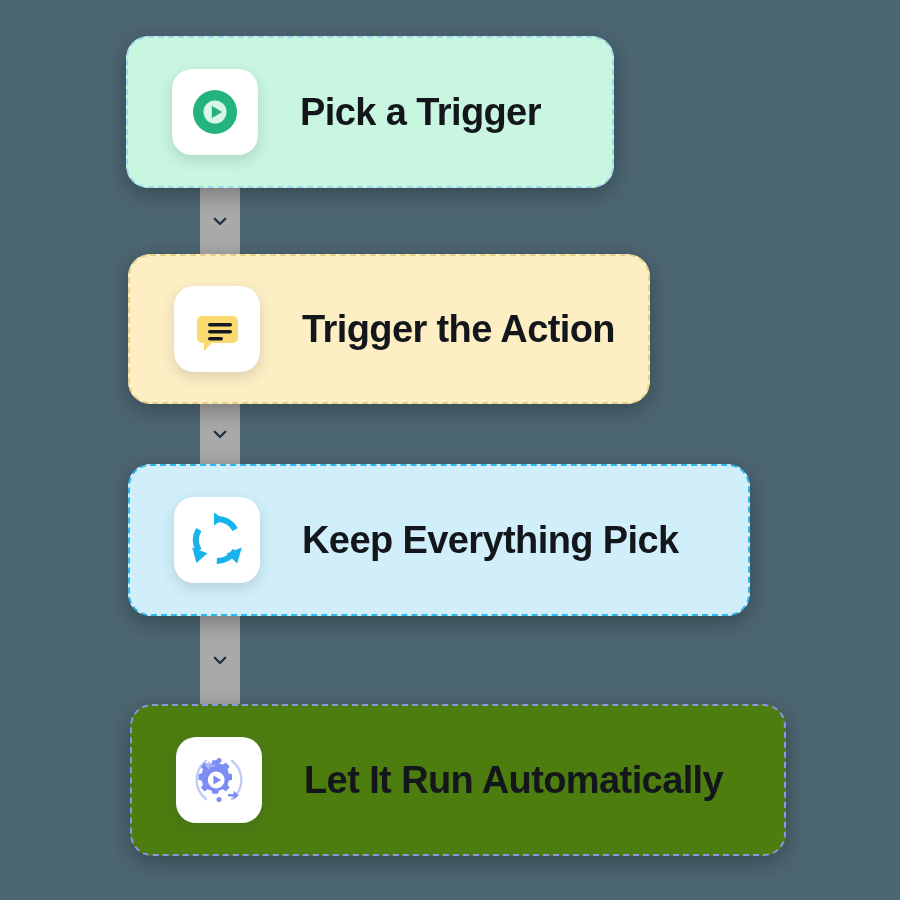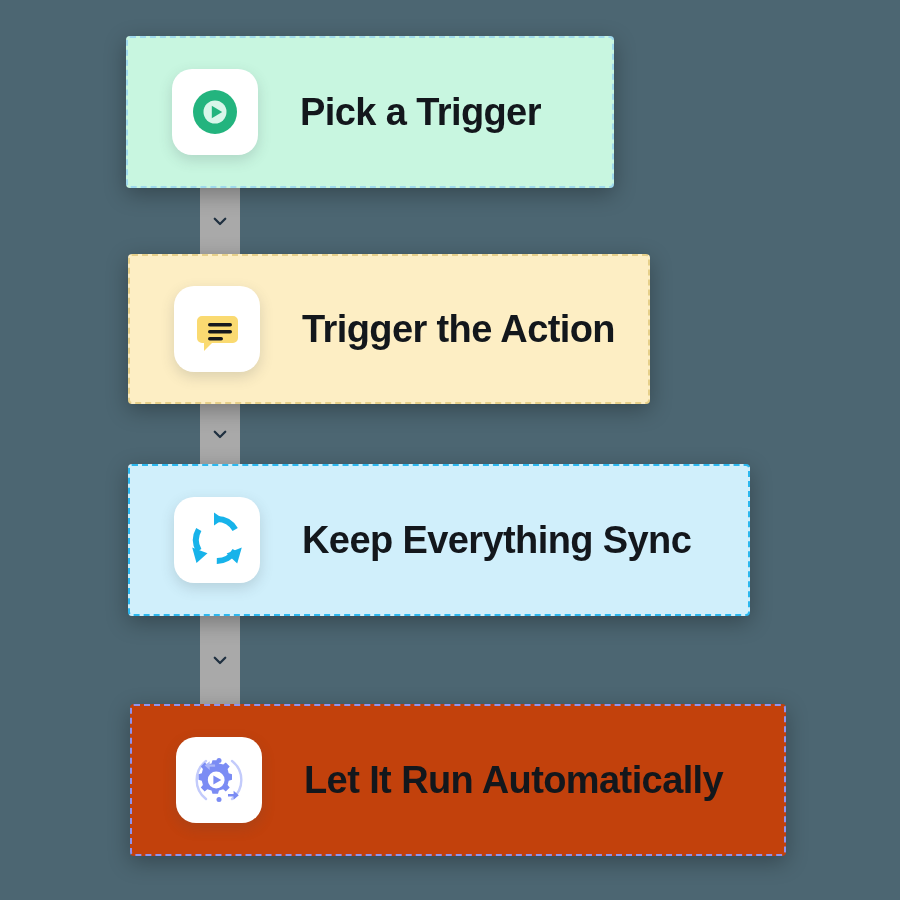--- a/index.html
+++ b/index.html
@@ -36,21 +36,21 @@
   }
   .connector .chev {
     display: block;
     width: 18px;
     height: 18px;
   }
 
   
   .card {
     position: absolute;
-    border-radius: 4px;
+    border-radius: 22px;
     display: flex;
     align-items: center;
     z-index: 2;
     box-sizing: border-box;
     box-shadow: 0 6px 22px rgba(0,0,0,0.30);
   }
   .card.sel-dashed {
     border: 2px dashed transparent;
   }
 
@@ -89,21 +89,21 @@
     background: #fdeec4;
     border: 2px dashed #e7d08a;
   }
   #card-3 {
     left: 128px; top: 464px; width: 622px; height: 152px;
     background: #d0effb;
     border: 2px dashed #2bb8ef;
   }
   #card-4 {
     left: 130px; top: 704px; width: 656px; height: 152px;
-    background: #c2410c;
+    background: #4d7c0f;
     border: 2px dashed #8f93ee;
   }
 
   #conn-1 { top: 180px; height: 82px; }
   #conn-2 { top: 396px; height: 76px; }
   #conn-3 { top: 608px; height: 104px; }
 </style>
 </head>
 <body>
 
@@ -160,21 +160,21 @@
             <path d="M28 7 A21 21 0 0 1 46.2 17.5"></path>
             <path d="M46.2 38.5 A21 21 0 0 1 27.8 49"></path>
             <path d="M9.8 38.5 A21 21 0 0 1 9.8 17.5"></path>
           </g>
           <path d="M25 0.5 L34.5 7 L25 13.5 Z" fill="#17b3ea"></path>
           <path d="M52.8 35.5 L48.2 51.5 L37.6 41.5 Z" fill="#17b3ea"></path>
           <path d="M3.2 35.5 L18.5 41.2 L7.5 51 Z" fill="#17b3ea"></path>
         </svg>
       </span>
     </div>
-    <div class="card-label">Keep Everything Sync</div>
+    <div class="card-label">Keep Everything Pick</div>
   </div>
 
   <div class="connector" id="conn-3">
     <span class="chev">
       <svg class="chev" viewBox="0 0 24 24">
         <path d="M5 9 L12 16 L19 9" fill="none" stroke="#1f3040" stroke-width="3" stroke-linecap="round" stroke-linejoin="round"></path>
       </svg>
     </span>
   </div>
 

